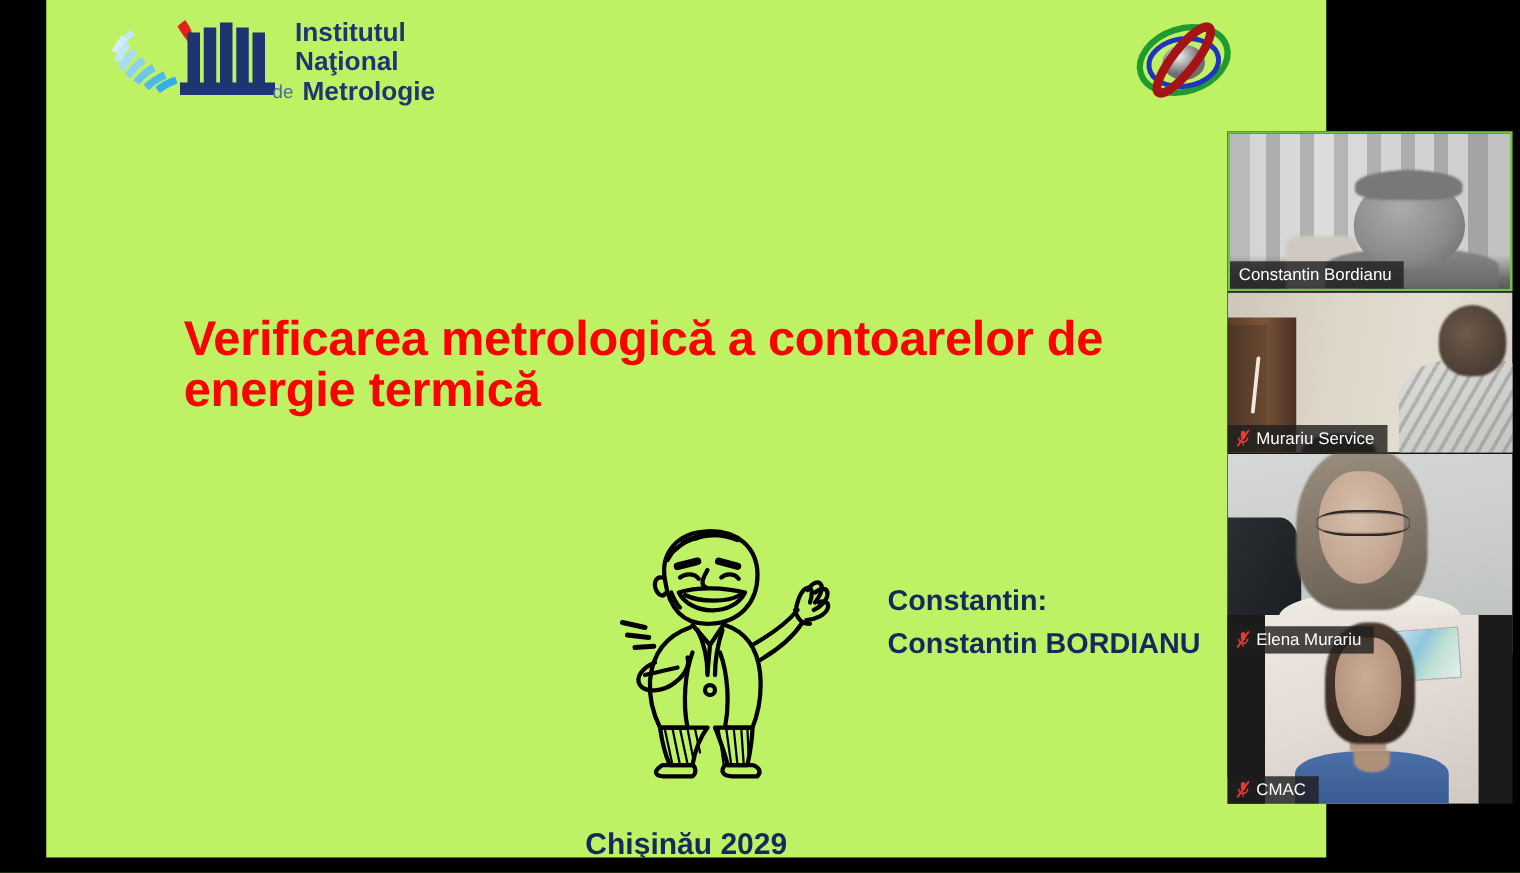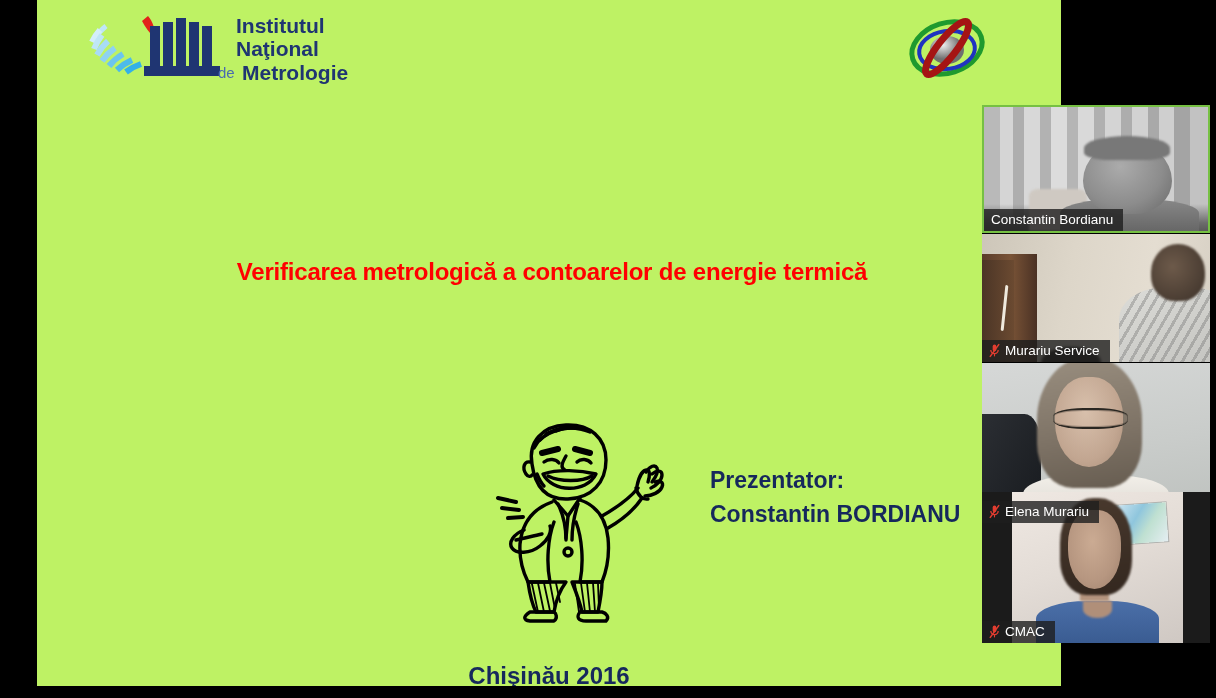--- a/index.html
+++ b/index.html
@@ -50,24 +50,23 @@
     height: 84px;
   }
   .logo-atom svg { display:block; }
 
   
   #slide-title {
     position: absolute;
     left: 110px;
     top: 251px;
     width: 810px;
-    text-align: center;
     color: #ff0000;
     font-weight: bold;
-    font-size: 24px;
+    font-size: 39px;
     line-height: 41px;
     letter-spacing: -0.2px;
   }
 
   
   .cartoon {
     position: absolute;
     left: 443px;
     top: 412px;
     width: 190px;
@@ -442,25 +441,25 @@
             <path d="M118,172 L119,196"></path>
           </g>
 
           <path d="M50,200 C44,204 42,208 50,209 L74,209 C78,206 76,201 74,200 Z"></path>
           <path d="M100,200 C96,205 98,209 106,209 L126,209 C130,205 126,201 122,200 Z"></path>
         </g>
       </svg>
     </div>
 
     <div id="presenter">
-      <div>Prezentator:</div>
+      <div>Constantin:</div>
       <div>Constantin BORDIANU</div>
     </div>
 
-    <div id="slide-footer">Chişinău 2016</div>
+    <div id="slide-footer">Chişinău 2029</div>
   </div>
 
   <div id="video-panel">
 
     <div class="tile t1 active">
       <div class="tile-video">
         <div class="cam-blinds"></div>
         <div class="chair-gray"></div>
         <div class="body-gray"></div>
         <div class="head-gray"></div>

